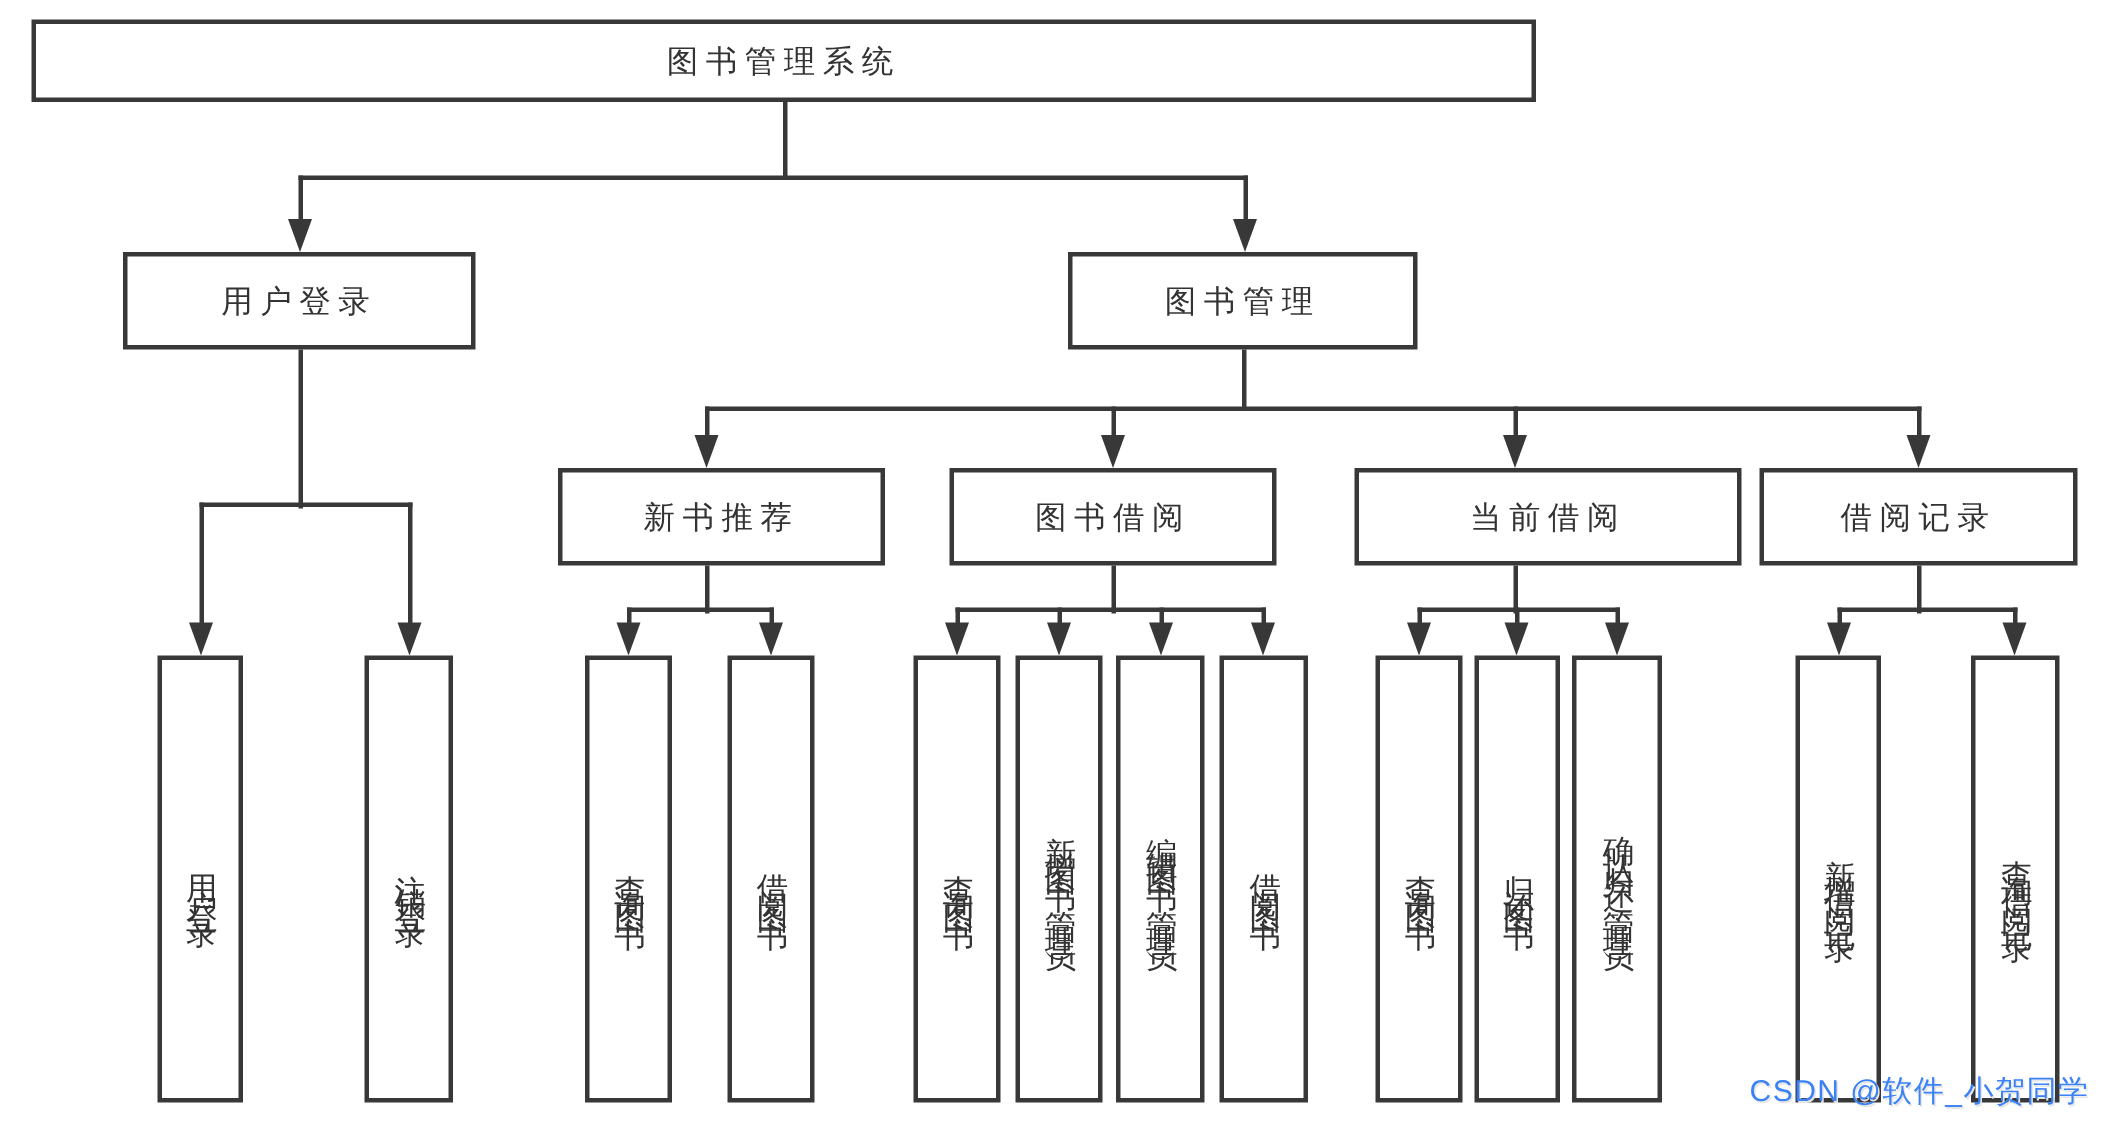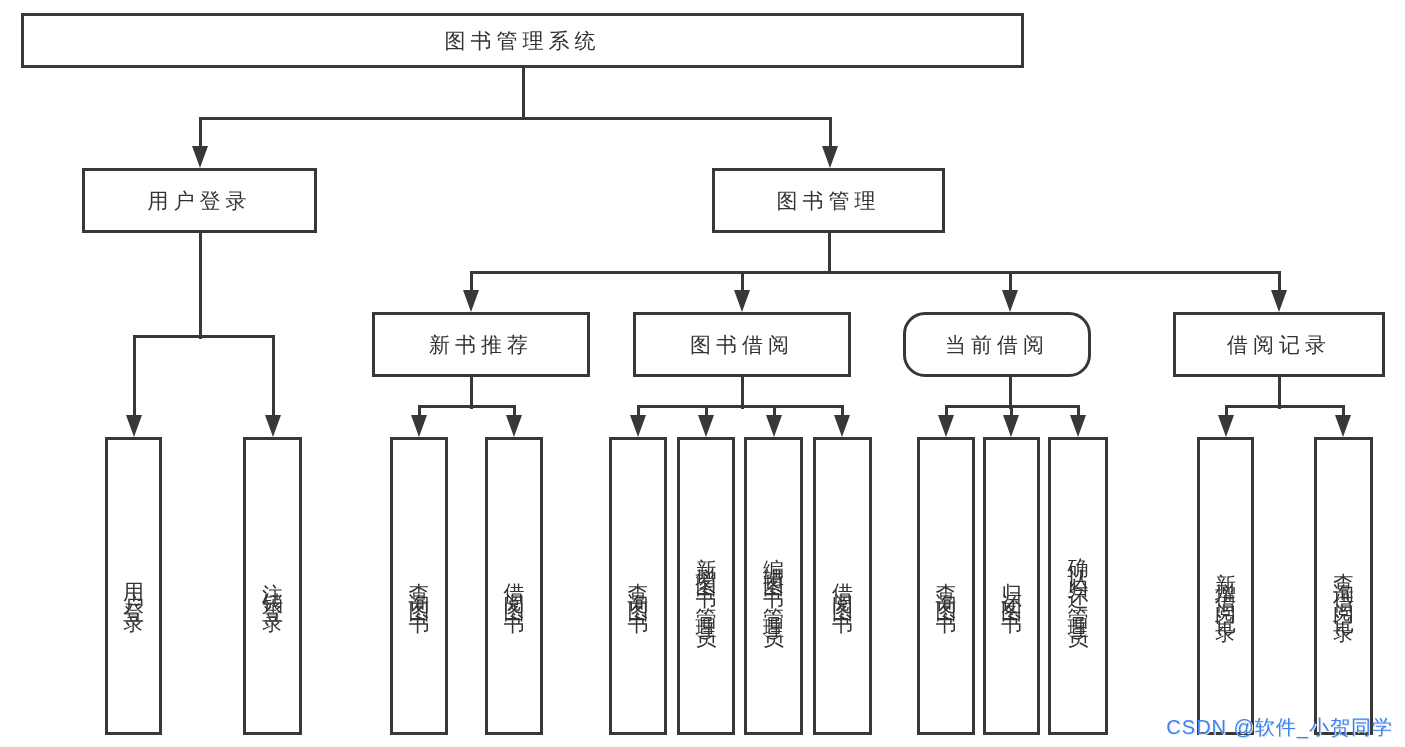--- a/index.html
+++ b/index.html
@@ -90,21 +90,21 @@
       <div class="arrow" style="left: 1070px; top: 415px;"></div>
       <div class="arrow" style="left: 1218px; top: 415px;"></div>
       <div class="arrow" style="left: 1335px; top: 415px;"></div>
     </div>
   <div id="layer-nodes">
       <div class="node" style="left: 21px; top: 13px; width: 1003px; height: 55px;">图书管理系统</div>
       <div class="node" style="left: 82px; top: 168px; width: 235px; height: 65px;">用户登录</div>
       <div class="node" style="left: 712px; top: 168px; width: 233px; height: 65px;">图书管理</div>
       <div class="node" style="left: 362px; top: 312px; width: 218px; height: 65px; margin-left: 10px;">新书推荐</div>
       <div class="node" style="left: 633px; top: 312px; width: 218px; height: 65px;">图书借阅</div>
-      <div class="node" style="left: 903px; top: 312px; width: 188px; height: 65px; border-radius: 22px;">当前借阅</div>
+      <div class="node" style="left: 903px; top: 312px; width: 258px; height: 65px;">当前借阅</div>
       <div class="node" style="left: 1173px; top: 312px; width: 212px; height: 65px;">借阅记录</div>
       <div class="node v" style="left: 105px; top: 437px; width: 57px; height: 298px;">用户登录</div>
       <div class="node v" style="left: 243px; top: 437px; width: 59px; height: 298px;">注销登录</div>
       <div class="node v" style="left: 390px; top: 437px; width: 58px; height: 298px;">查询图书</div>
       <div class="node v" style="left: 485px; top: 437px; width: 58px; height: 298px;">借阅图书</div>
       <div class="node v" style="left: 609px; top: 437px; width: 58px; height: 298px;">查询图书</div>
       <div class="node v" style="left: 677px; top: 437px; width: 58px; height: 298px;">新增图书（管理员）</div>
       <div class="node v" style="left: 744px; top: 437px; width: 59px; height: 298px;">编辑图书（管理员）</div>
       <div class="node v" style="left: 813px; top: 437px; width: 59px; height: 298px;">借阅图书</div>
       <div class="node v" style="left: 917px; top: 437px; width: 58px; height: 298px;">查询图书</div>

